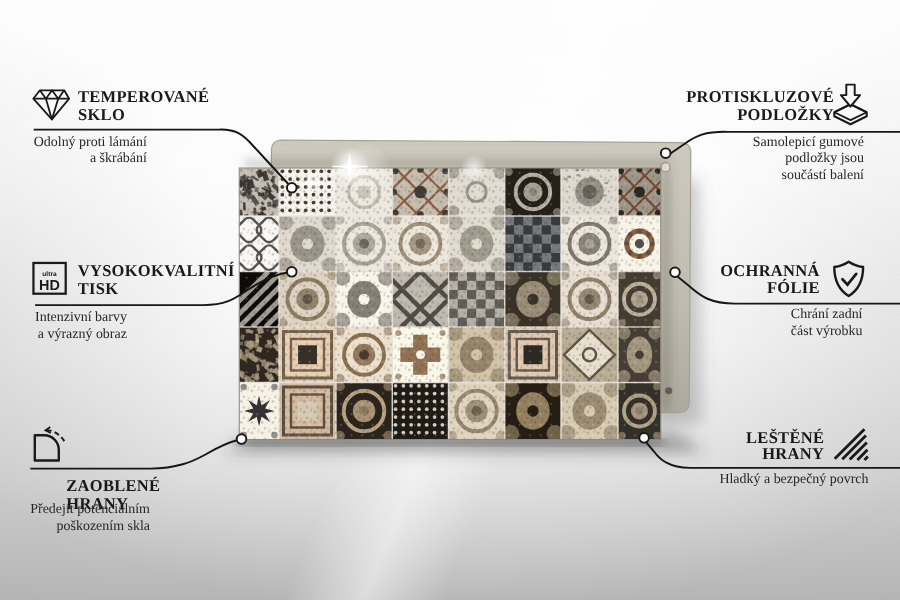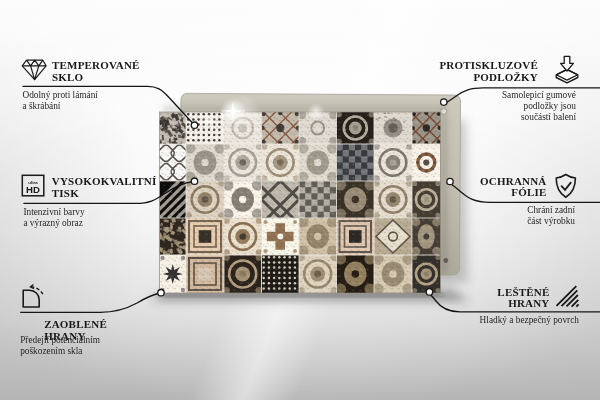--- a/index.html
+++ b/index.html
@@ -9,21 +9,21 @@
     background:
       radial-gradient(ellipse 420px 260px at 50% 38%, rgba(255,255,255,.95) 0%, rgba(255,255,255,0) 100%),
       linear-gradient(112deg, rgba(255,255,255,0) 46%, rgba(255,255,255,.5) 53%, rgba(255,255,255,0) 60%),
       linear-gradient(180deg,#fcfcfc 0%,#f7f7f7 30%,#e7e7e7 58%,#d2d2d2 80%,#b5b5b5 100%);}
   .vi{position:absolute;inset:0;
     background:
       radial-gradient(ellipse 260px 300px at -6% 55%, rgba(120,120,120,.14) 0%, rgba(120,120,120,0) 70%),
       radial-gradient(ellipse 260px 300px at 106% 55%, rgba(120,120,120,.11) 0%, rgba(120,120,120,0) 70%);}
   .t{position:absolute;font-weight:bold;font-size:11px;line-height:11.6px;
      letter-spacing:0.2px;color:#191919;white-space:nowrap;}
-  .d{position:absolute;font-size:9.3px;line-height:10.8px;color:#262626;white-space:nowrap;}
+  .d{position:absolute;font-size:9.3px;line-height:10.8px;color:#262626;white-space:nowrap;text-align:right;}
   .r{text-align:right;}
   svg{position:absolute;left:0;top:0;}
 </style>
 </head>
 <body>
 
 <div class="vi"></div>
 
 <svg width="600" height="400" viewBox="0 0 600 400">
   <defs>
@@ -940,21 +940,21 @@
 <div class="d" style="left:22.5px;top:90px;">Odolný proti lámání<br>a škrábání</div>
 
 <div class="t" style="left:51.8px;top:176.4px;">VYSOKOKVALITNÍ<br>TISK</div>
 
 <div class="d" style="left:23.4px;top:207px;">Intenzivní barvy<br>a výrazný obraz</div>
 
 <div class="t" style="left:44.2px;top:286.2px;margin-top:33px;">ZAOBLENÉ<br>HRANY</div>
 
 <div class="d" style="left:20.2px;top:335px;">Předejít potenciálním<br>poškozením skla</div>
 
-<div class="t r" style="right:62px;top:60.2px;">PROTISKLUZOVÉ<br>PODLOŽKY</div>
+<div class="t r" style="right:44px;top:60.2px;">PROTISKLUZOVÉ<br>PODLOŽKY</div>
 
 <div class="d r" style="right:24px;top:90.4px;">Samolepicí gumové<br>podložky jsou<br>součástí balení</div>
 
 <div class="t r" style="right:53.5px;top:175.6px;">OCHRANNÁ<br>FÓLIE</div>
 
 <div class="d r" style="right:25px;top:205.2px;text-align:right;">Chrání zadní<br>část výrobku</div>
 
 <div class="t r" style="right:50.5px;top:286.9px;text-align:right;">LEŠTĚNÉ<br>HRANY</div>
 
 <div class="d r" style="right:21px;top:315.2px;">Hladký a bezpečný povrch</div>

